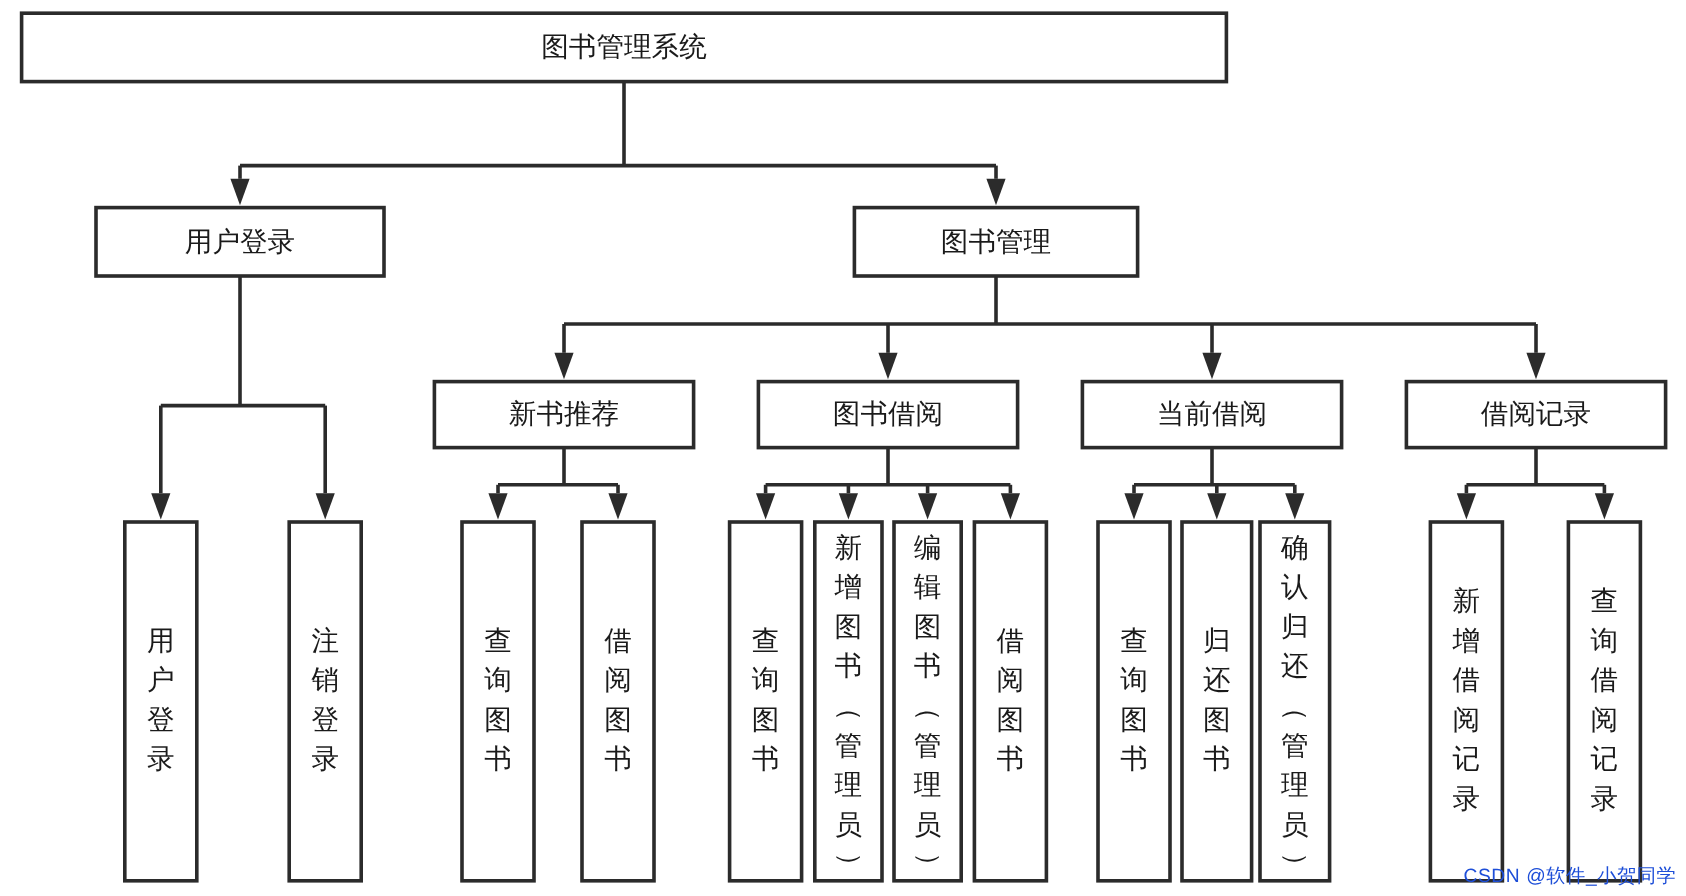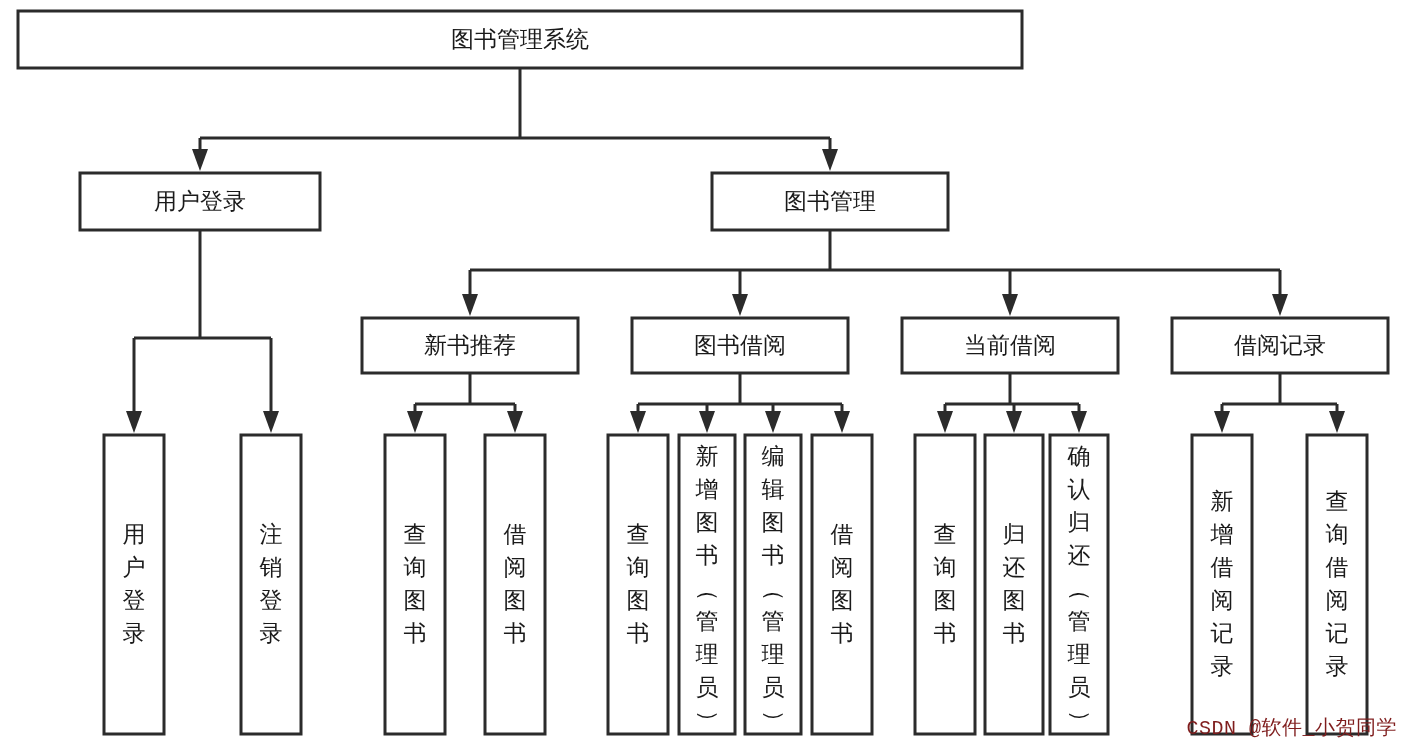--- a/index.html
+++ b/index.html
@@ -54,23 +54,23 @@
     fill: #1a1a1a;
     font-family: "DejaVu Sans", "Liberation Sans", sans-serif;
     font-size: 23px;
     text-anchor: middle;
     dominant-baseline: middle;
   }
   .watermark {
     position: absolute;
     right: 8px;
     bottom: 6px;
-    font-family: Liberation Mono, monospace;
-    font-size: 20px;
-    color: #7f1d1d;
+    font-family: Liberation Sans, sans-serif;
+    font-size: 16px;
+    color: #1d4ed8;
     letter-spacing: 0.5px;
     white-space: nowrap;
     pointer-events: none;
   }
 </style>
 </head>
 <body>
 
 <div id="diagram-root">
   <svg id="flow" viewBox="0 0 1405 747" xmlns="http://www.w3.org/2000/svg">

